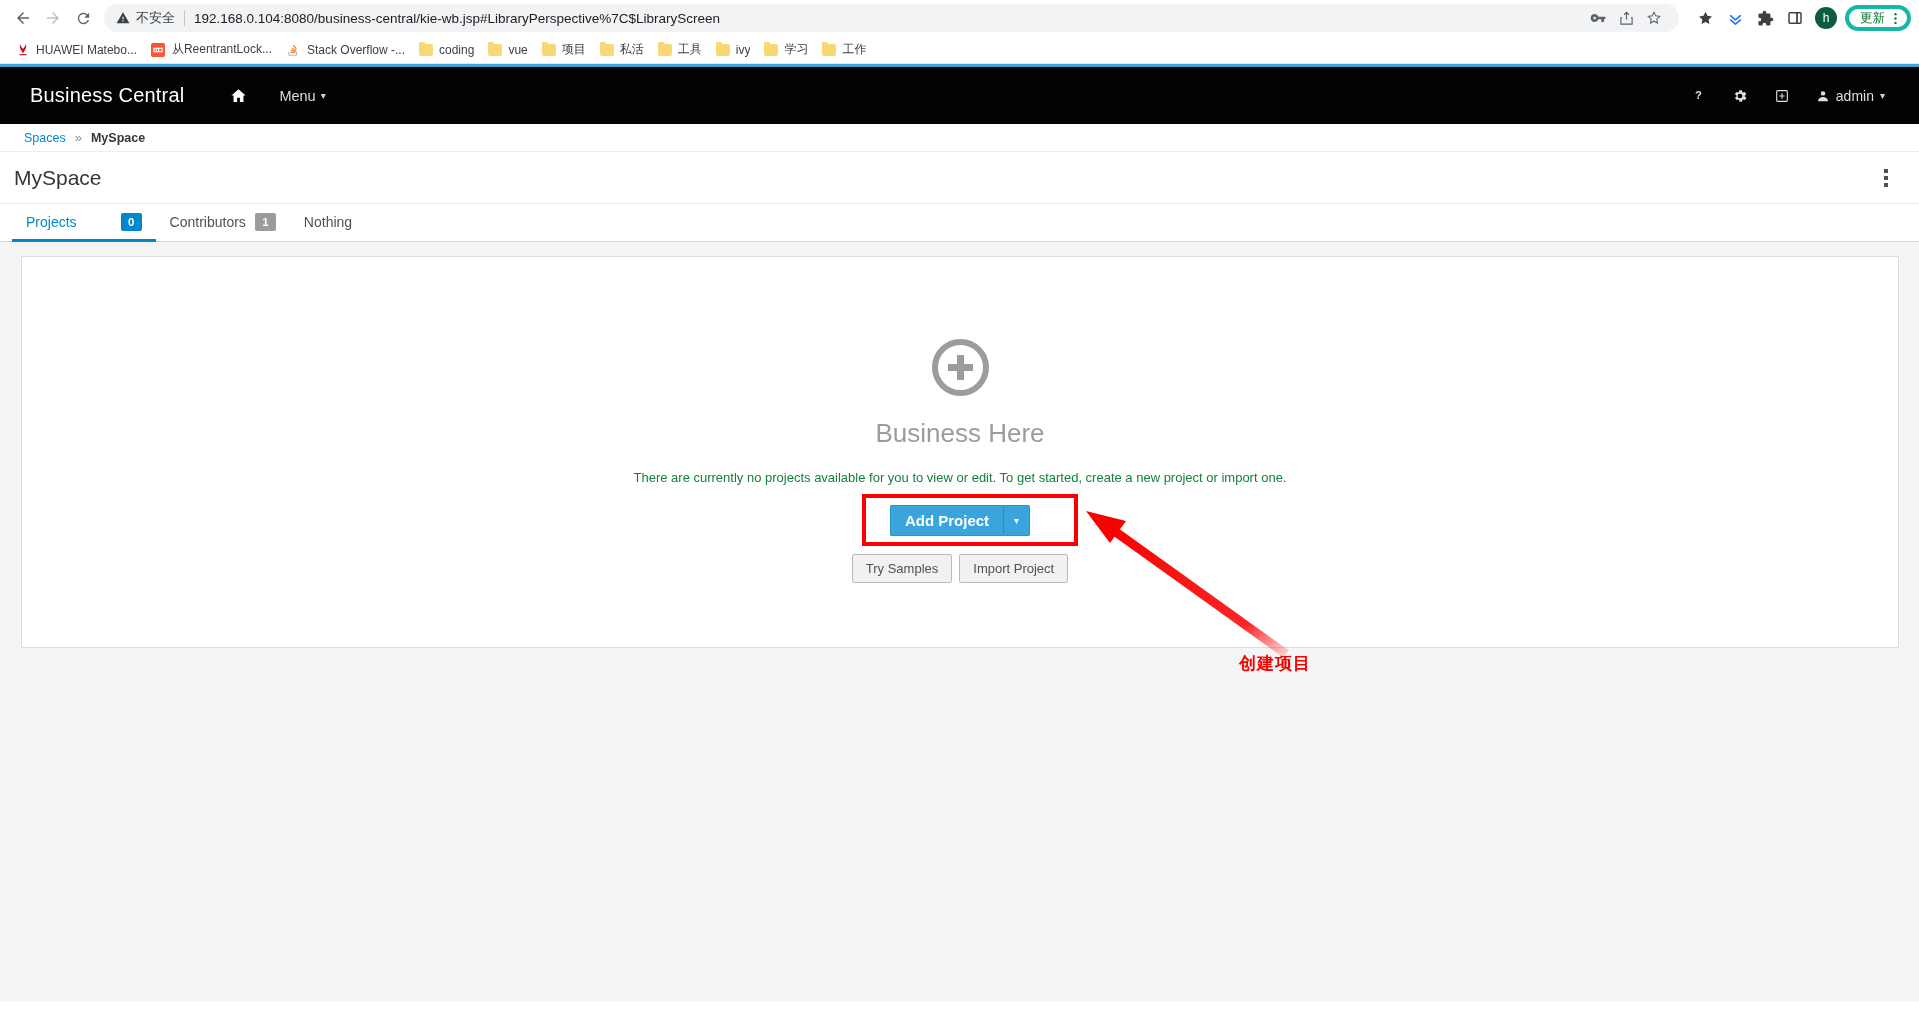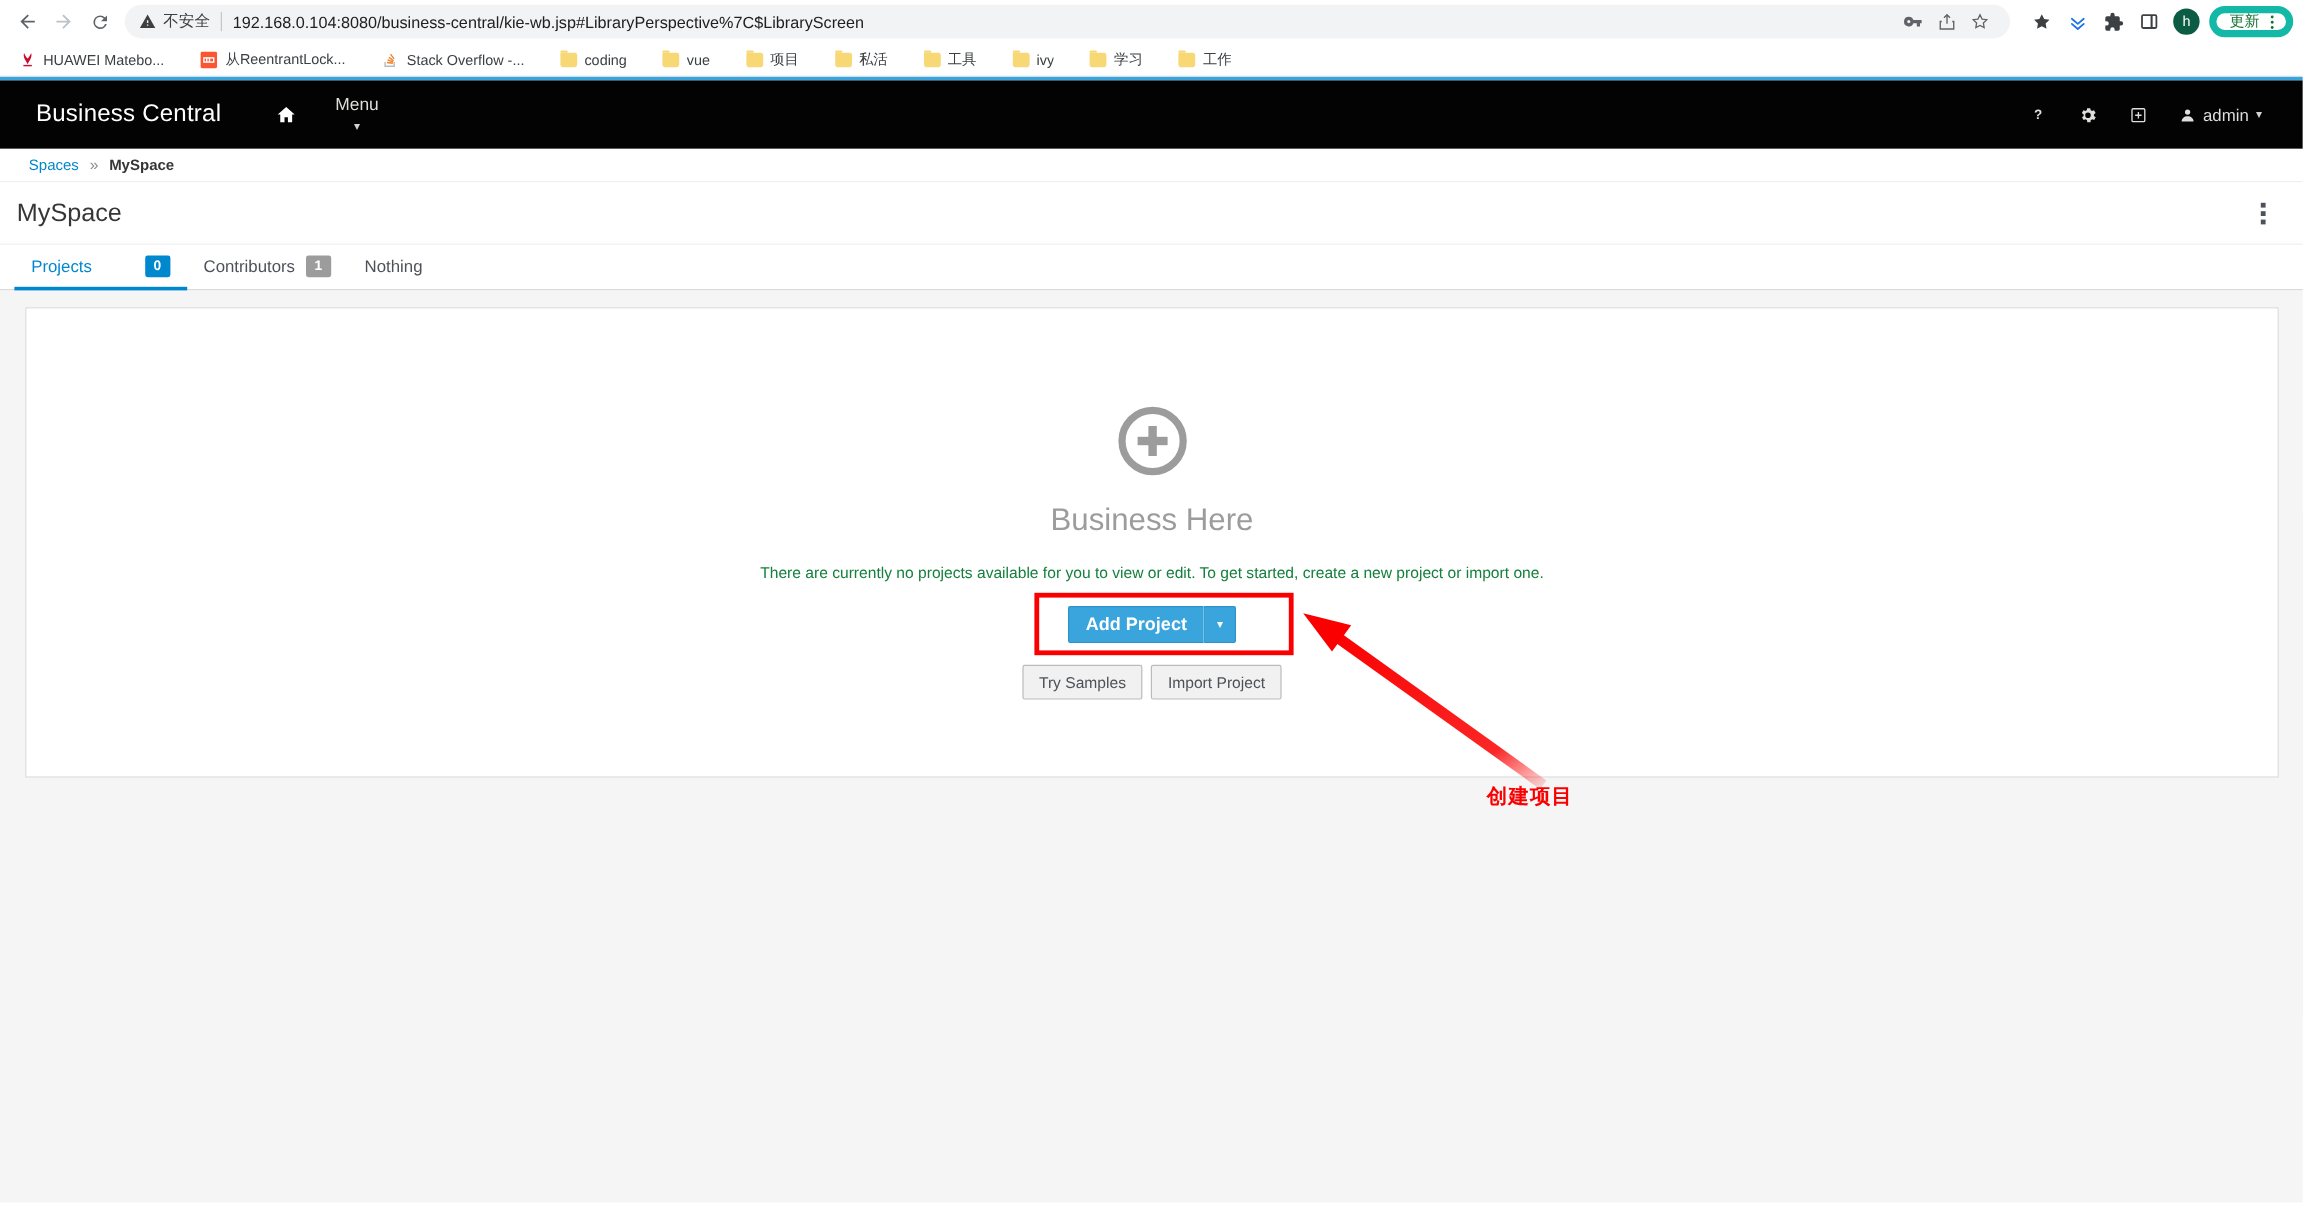--- a/index.html
+++ b/index.html
@@ -72,37 +72,37 @@
   .tb-right .ic { width: 28px; height: 28px; display:flex;align-items:center;justify-content:center; }
   .avatar-circle {
     width: 22px; height: 22px; border-radius: 50%;
     background: #0b5c43;
     color: #fff; font-size: 12px;
     display: flex; align-items: center; justify-content: center;
     margin: 0 4px;
   }
   .update-pill {
     display: flex; align-items: center;
-    border: 6px solid #14b8a6;
+    border: 4px solid #14b8a6;
     border-radius: 13px;
     height: 26px;
     padding: 0 4px 0 11px;
     color: #137333;
     font-size: 12.5px;
     margin-left: 2px;
   }
   .update-pill .kebab { margin-left: 3px; display:flex; }
 
   
   .bookmarks {
     height: 28px;
     display: flex;
     align-items: center;
     padding: 0 8px;
-    gap: 16px;
+    gap: 0;
     background: #ffffff;
     border-bottom: 1px solid #e6e6e6;
   }
   .bm {
     display: flex; align-items: center;
     gap: 6px;
     padding: 3px 7px;
     border-radius: 4px;
     font-size: 12px;
     color: #3c4043;
@@ -137,21 +137,21 @@
     color: #ffffff;
     font-size: 20px;
     font-weight: 400;
     letter-spacing: .2px;
   }
   .bc-nav { display: flex; align-items: center; gap: 0; margin-left: 30px; }
   .bc-nav-item {
     color: #dededc;
     font-size: 14.5px;
     padding: 8px 16px;
-    display: flex; align-items: center; gap: 5px; flex-direction: column;
+    display: flex; align-items: center; gap: 5px;
   }
   .bc-header-right {
     margin-left: auto;
     display: flex; align-items: center; gap: 2px;
   }
   .bc-hr-item {
     color: #dededc;
     font-size: 14px;
     padding: 8px 12px;
     display:flex;align-items:center;gap:6px;

